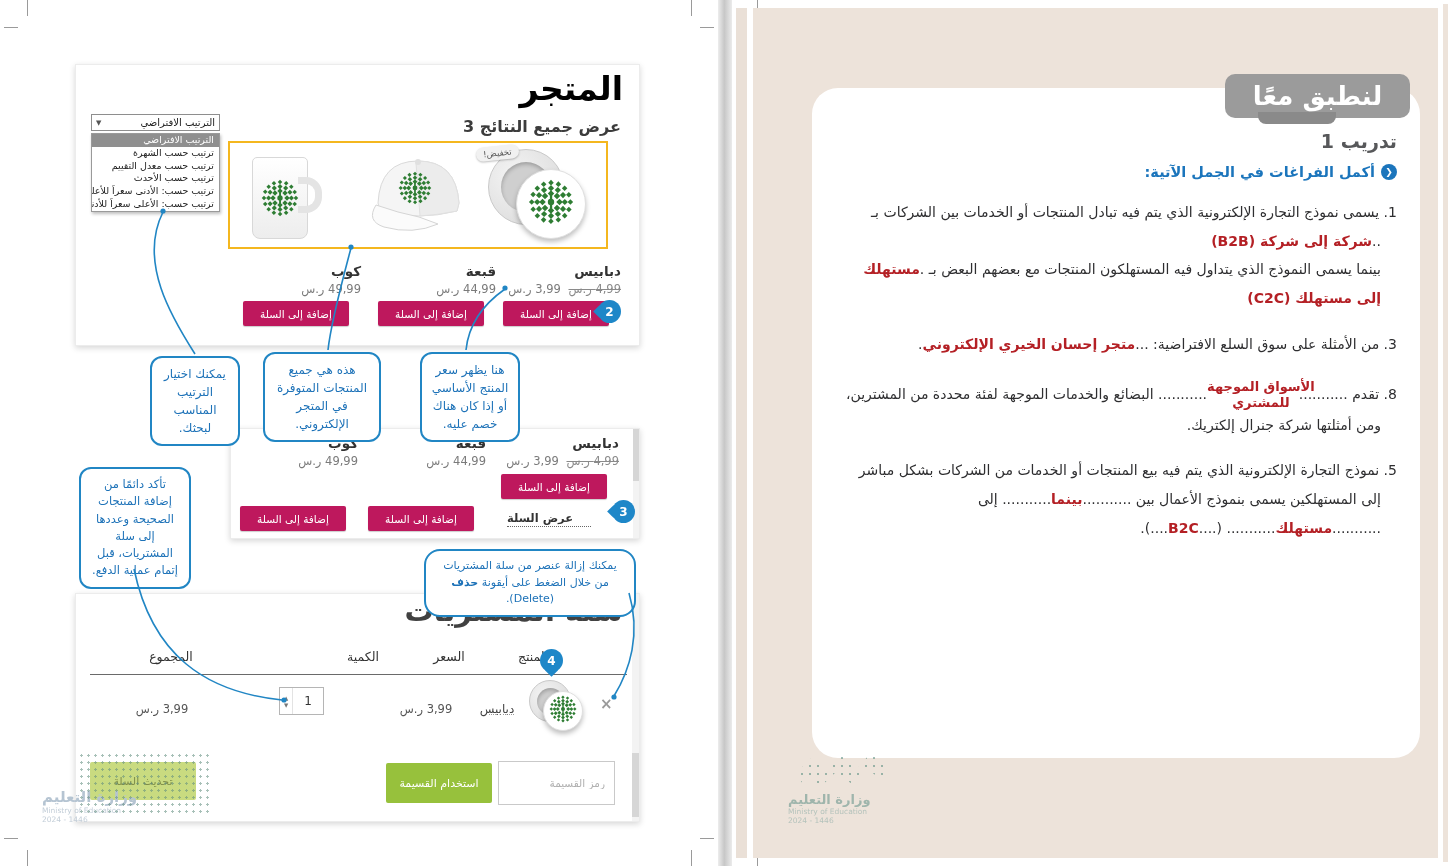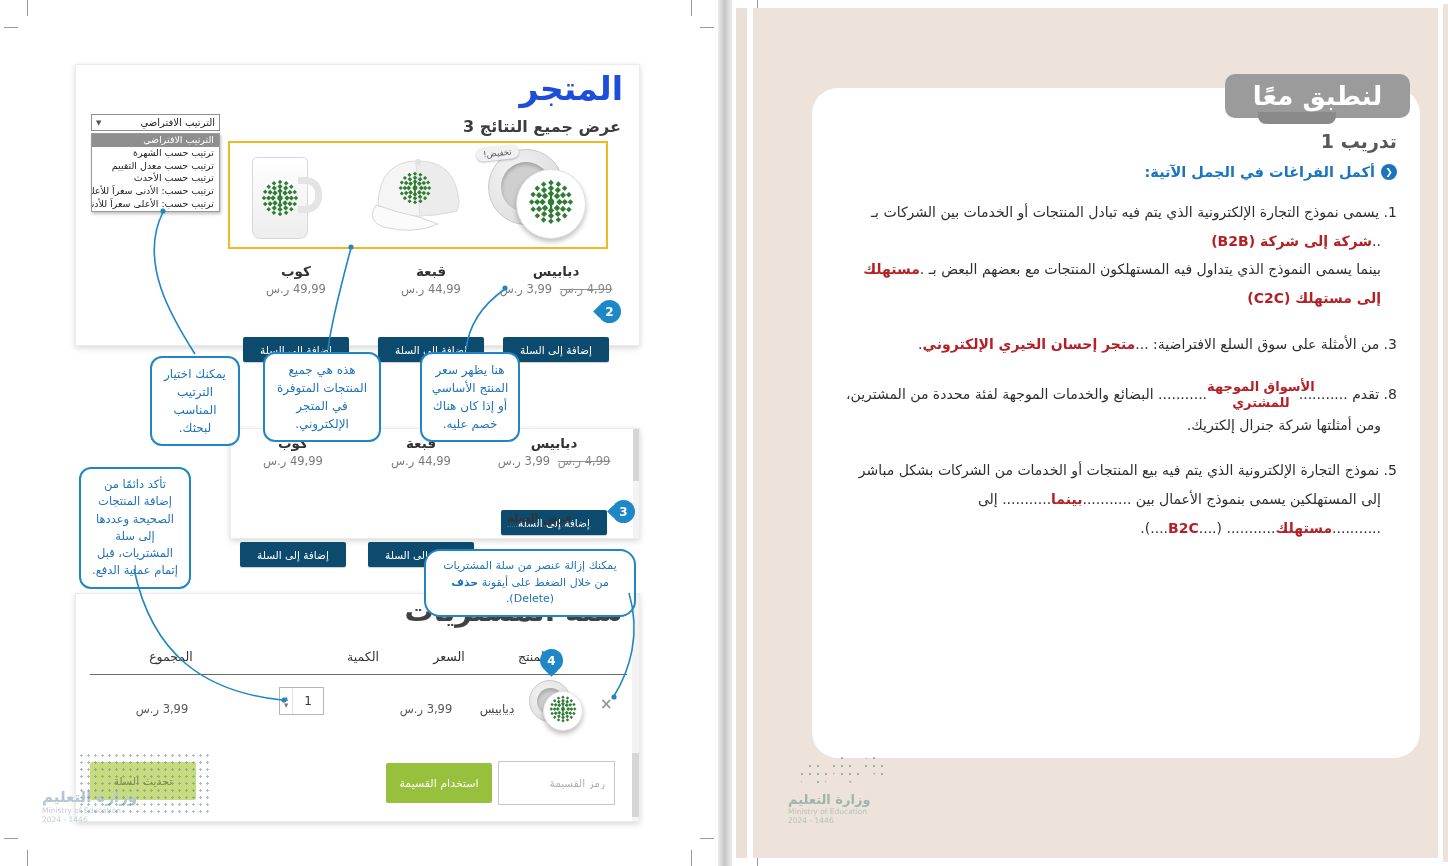--- a/index.html
+++ b/index.html
@@ -16,21 +16,21 @@
   .rp-sliver { left:1443px; top:4px; width:5px; height:858px; background:#ede3da; }
   .mark { position:absolute; background:#9a9a9a; }
 
   
   .card { position:absolute; background:#fff; border:1px solid #ececec;
           box-shadow:0 2px 6px rgba(0,0,0,.16); }
   .card1 { left:75px; top:64px; width:565px; height:282px; }
   .card2 { left:230px; top:428px; width:410px; height:111px; }
   .card3 { left:75px; top:593px; width:565px; height:229px; }
 
-  .store-title { right:16px; top:4px; font-size:33px; font-weight:bold; color:#1d4ed8; direction:rtl; }
+  .store-title { right:16px; top:4px; font-size:33px; font-weight:bold; color:#000000; direction:rtl; }
   .results { right:18px; top:52px; font-size:16px; font-weight:600; color:#3c3c3c; direction:rtl; }
 
   .select-box { left:15px; top:49px; width:129px; height:17px; border:1px solid #8e8e8e; background:#fff;
                 display:flex; flex-direction:row-reverse; align-items:center; justify-content:space-between;
                 padding:0 4px; font-size:10px; color:#222; direction:ltr; }
   .select-box .caret { font-size:7px; color:#555; }
   .menu { left:15px; top:68px; width:129px; background:#fff; border:1px solid #9a9a9a;
           box-shadow:1px 2px 3px rgba(0,0,0,.25); z-index:5; }
   .menu-item { direction:rtl; text-align:right; font-size:9.5px; color:#222;
                padding:0 5px; height:12.8px; line-height:12.8px; white-space:nowrap; overflow:hidden; }
@@ -52,27 +52,27 @@
   .capwrap { left:128px; top:6px; width:120px; height:96px; }
   .pins { left:256px; top:4px; width:104px; height:100px; }
   .pin-back { position:absolute; left:2px; top:2px; width:76px; height:76px; border-radius:50%;
               background:radial-gradient(circle at 35% 35%, #f4f4f4, #d7d7d7); border:1px solid #c9c9c9; }
   .pin-back::after { content:""; position:absolute; left:12px; top:12px; width:50px; height:50px;
               border-radius:50%; background:#cfcfcf; box-shadow:inset 0 2px 4px rgba(0,0,0,.25); }
   .pin-front { position:absolute; left:30px; top:22px; width:70px; height:70px; border-radius:50%;
                background:#ffffff; border:1px solid #e0e0e0; box-shadow:0 3px 5px rgba(0,0,0,.25);
                display:flex; align-items:center; justify-content:center; }
 
-  .pcol { position:absolute; width:130px; text-align:center; direction:rtl; }
+  .pcol { position:absolute; width:130px; direction:rtl; }
   .pname { font-size:13.5px; font-weight:bold; color:#333; }
   .pprice { font-size:11.5px; color:#7a7a7a; margin-top:3px; }
   .pprice s { color:#8a8a8a; margin-left:4px; }
-  .btn-add { position:absolute; width:106px; height:25px; background:#0c4a6e; color:#fff;
+  .btn-add { position:absolute; width:106px; height:25px; background:#be185d; color:#fff;
              font-size:10.5px; display:flex; align-items:center; justify-content:center;
-             border-radius:2px; box-shadow:0 1px 1px rgba(0,0,0,.2); direction:rtl; cursor:pointer;margin-top:36px; }
+             border-radius:2px; box-shadow:0 1px 1px rgba(0,0,0,.2); direction:rtl; cursor:pointer; }
 
   .view-cart { position:absolute; left:276px; top:82px; width:84px; text-align:left;
                font-size:11.5px; font-weight:bold; color:#333; direction:rtl;
                border-bottom:1px dotted #666; padding-bottom:1px; cursor:pointer; }
 
   .sb { position:absolute; right:0; top:0; width:6px; height:100%; background:#f3f3f3; }
   .sb .thumb { position:absolute; right:0; width:6px; background:#d6d6d6; }
 
   
   .co { position:absolute; border:2.5px solid #2186c4; border-radius:12px; background:#fff;

